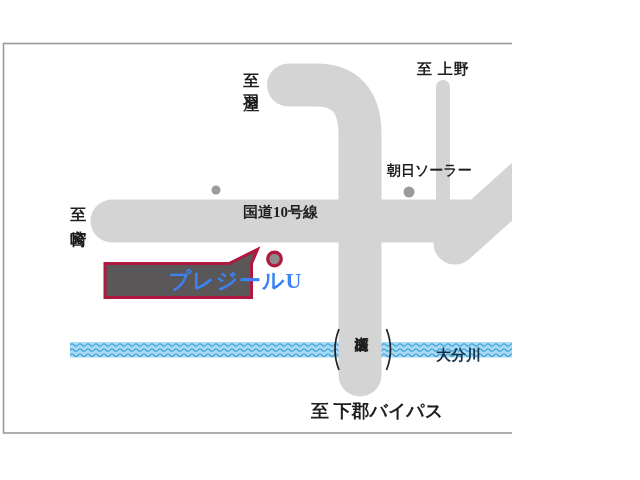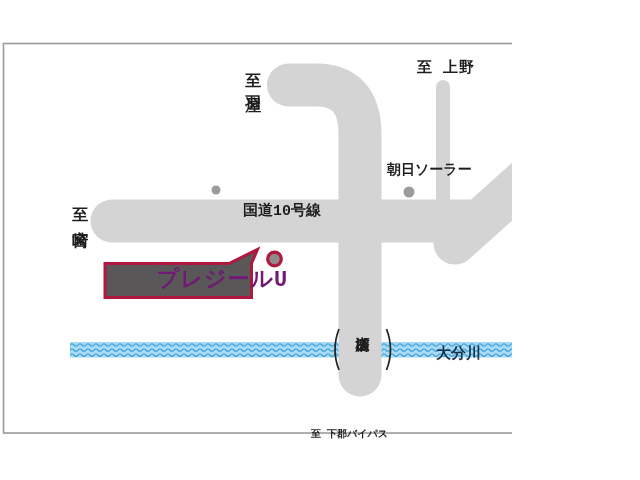--- a/index.html
+++ b/index.html
@@ -1,34 +1,34 @@
 <!DOCTYPE html>
 <html><head>
 <meta charset="utf-8">
 <style>
   html,body{margin:0;padding:0;background:#fff;}
   #stage{
     position:relative;width:512px;height:480px;background:#ffffff;
-    font-family:Liberation Mono, monospace;
+    font-family:Liberation Serif, serif;
     overflow:hidden;
   }
   #map-svg{position:absolute;left:0;top:0;width:640px;height:480px;}
   .lbl{
     position:absolute;font-weight:bold;color:#1e1e1e;
     white-space:pre;line-height:1.08;z-index:5;
   }
   .vlbl{
     writing-mode:vertical-rl;text-orientation:upright;
     letter-spacing:2px;
   }
   .river-name{color:#17324b;margin-top:7px;}
   .callout-label{
-    left:105px;top:263px;width:147px;height:35px;
+    left:118px;top:263px;width:147px;height:35px;
     display:flex;align-items:center;justify-content:center;
-    color:#701a75;font-size:22px;letter-spacing:1px;line-height:35px;padding-left:44px;
+    color:#3b82f6;font-size:22px;letter-spacing:1px;line-height:35px;padding-left:44px;
   }
 </style>
 </head>
 <body>
 
 <div id="stage">
 
   <svg id="map-svg" viewBox="0 0 640 480">
     <defs>
       <pattern id="waves" patternUnits="userSpaceOnUse" x="70" y="342.2" width="8" height="5.15">
@@ -72,17 +72,17 @@
 
 
   <div class="lbl" style="left:243px;top:204px;font-size:15px;">国道10号線</div>
 
   <div class="lbl" style="left:387px;top:163px;font-size:14px;">朝日ソーラー</div>
 
   <div class="lbl vlbl" style="left:354px;top:325px;font-size:14px;letter-spacing:1px;">広瀬橋</div>
 
   <div class="lbl river-name" style="left:436px;top:340px;font-size:15px;">大分川</div>
 
-  <div class="lbl" style="left:311px;top:402px;font-size:10px;margin-top:28px;">至 下郡バイパス</div>
+  <div class="lbl" style="left:311px;top:402px;font-size:18px;">至 下郡バイパス</div>
 
   <div class="lbl callout-label">プレジールU</div>
 
 </div>
 
 </body></html>

